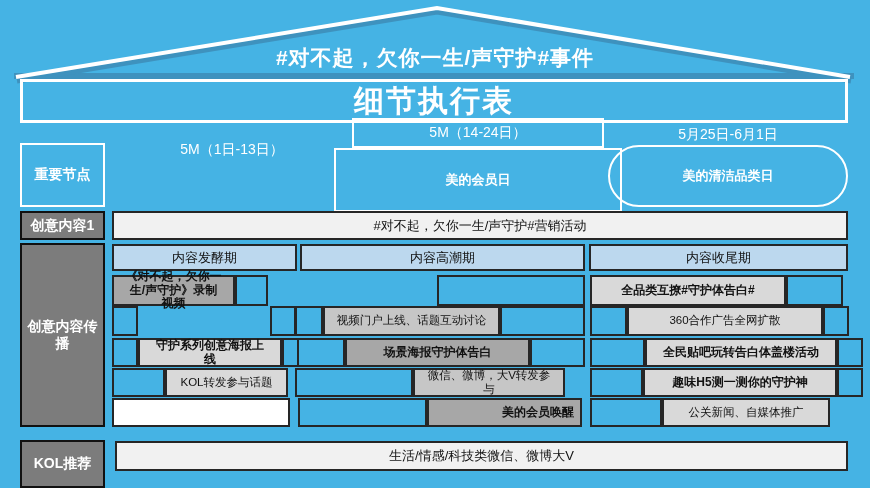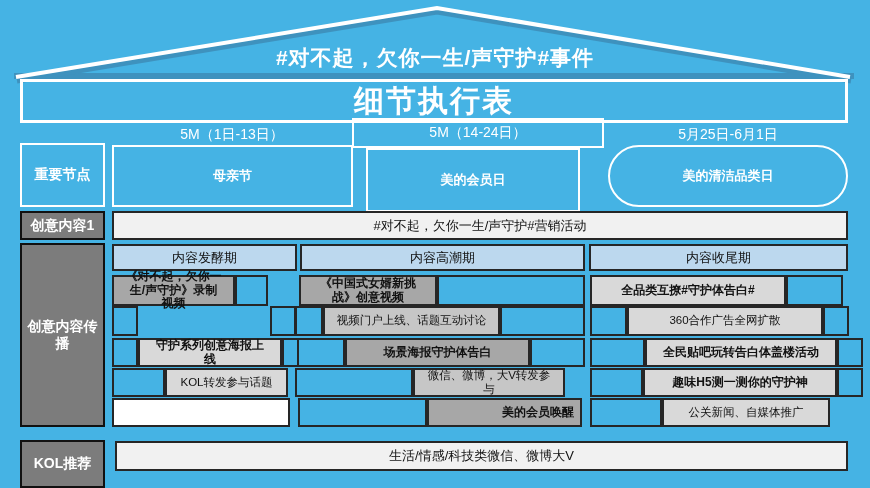--- a/index.html
+++ b/index.html
@@ -51,41 +51,39 @@
   <svg class="abs" style="left:0;top:0;" width="870" height="135">
     <rect x="14" y="73" width="840" height="6" style="fill:var(--shadow)"></rect>
     <polyline points="17,81 437,12 851,81" style="fill:none;stroke:var(--shadow);stroke-width:5"></polyline>
     <polyline points="16,77 437,8 850,77" style="fill:none;stroke:#ffffff;stroke-width:4"></polyline>
   </svg>
 
   <div class="abs flexc roof-title">#对不起，欠你一生/声守护#事件</div>
 
   <div class="abs flexc banner">细节执行表</div>
 
-  <div class="abs flexc tl-text" style="left:112px;width:240px;">5M（1日-13日）</div>
+  <div class="abs flexc tl-text" style="left:112px;width:240px;margin-top:15px;">5M（1日-13日）</div>
   <div class="abs flexc tl-box">5M（14-24日）</div>
   <div class="abs flexc tl-text" style="left:608px;width:240px;">5月25日-6月1日</div>
 
   <div class="abs flexc keylabel">重要节点</div>
-  <div class="abs flexc milestone" style="left:112px;top:145px;width:241px;height:62px;">母亲节</div>
-  <div class="abs flexc milestone" style="left:366px;top:148px;width:214px;height:64px;">美的会员日</div>
+  <div class="abs flexc milestone" style="left:334px;top:148px;width:288px;height:64px;">美的会员日</div>
   <div class="abs flexc milestone" style="left:608px;top:145px;width:240px;height:62px;border-radius:31px;">美的清洁品类日</div>
 
   <div class="abs flexc rowlabel" style="top:211px;height:29px;">创意内容1</div>
   <div class="abs flexc paperbox" style="left:112px;top:211px;width:736px;height:29px;">#对不起，欠你一生/声守护#营销活动</div>
 
   <div class="abs flexc rowlabel" style="top:243px;height:184px;">创意内容传播</div>
 
   <div class="abs flexc phase" style="left:112px;width:185px;">内容发酵期</div>
   <div class="abs flexc phase" style="left:589px;width:259px;">内容收尾期</div>
   <div class="abs flexc phase" style="left:300px;width:285px;">内容高潮期</div>
 
   <div class="abs flexc bar g-dark bold" style="left:112px;top:275px;width:123px;height:31px;">《对不起，欠你一生/声守护》录制视频</div>
   <div class="abs bar b-blue" style="left:235px;top:275px;width:33px;height:31px;"></div>
-  <div class="abs flexc bar g-dark bold" style="left:299px;top:275px;width:138px;height:31px;">《中国式女婿新挑战》创意视频</div>
   <div class="abs bar b-blue" style="left:437px;top:275px;width:148px;height:31px;"></div>
   <div class="abs flexc bar g-light bold" style="left:590px;top:275px;width:196px;height:31px;">全品类互撩#守护体告白#</div>
   <div class="abs bar b-blue" style="left:786px;top:275px;width:57px;height:31px;"></div>
 
   <div class="abs bar b-blue" style="left:112px;top:306px;width:16px;height:30px;"></div>
   <div class="abs bar b-blue" style="left:270px;top:306px;width:20px;height:30px;"></div>
   <div class="abs bar b-blue" style="left:295px;top:306px;width:28px;height:30px;"></div>
   <div class="abs flexc bar g-med" style="left:323px;top:306px;width:177px;height:30px;">视频门户上线、话题互动讨论</div>
   <div class="abs bar b-blue" style="left:500px;top:306px;width:85px;height:30px;"></div>
   <div class="abs bar b-blue" style="left:590px;top:306px;width:37px;height:30px;"></div>

